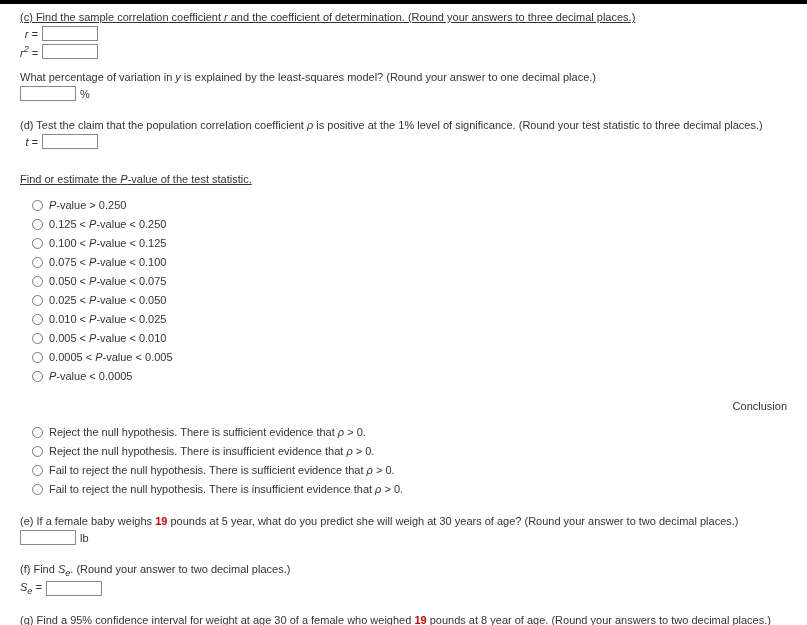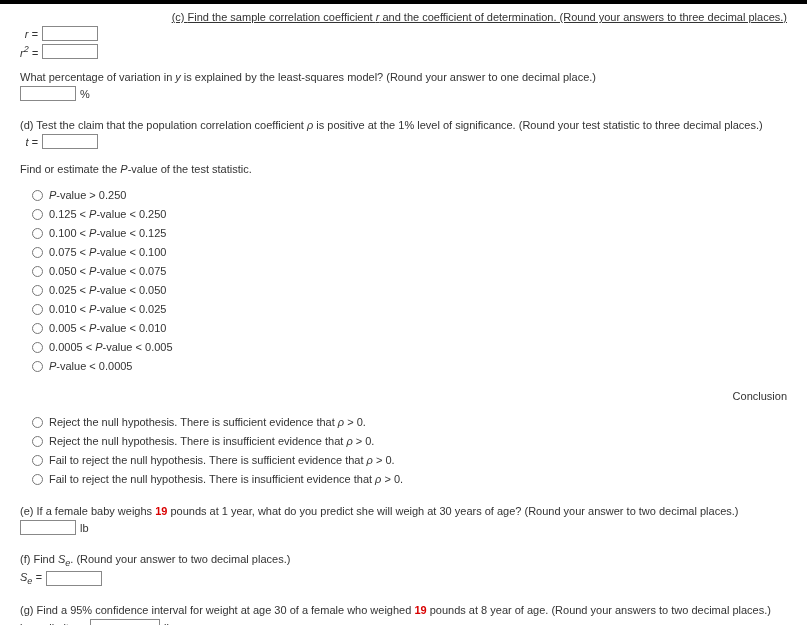--- a/index.html
+++ b/index.html
@@ -62,21 +62,21 @@
   .unit { margin-left: 4px; }
   .limit-row { display: flex; align-items: flex-end; margin: 2px 0; }
   .limit-label { width: 70px; }
 </style>
 </head>
 <body>
 
 <div class="topbar"></div>
 
 <div class="section">
-  <div class="qline" style="text-decoration: underline; text-align: right;">
+  <div class="qline" style="text-decoration: underline;">
     <span>(c) </span><span>Find the sample correlation coefficient </span><span class="ital">r</span><span> and the coefficient of determination. (Round your answers to three decimal places.)</span>
   </div>
   <div class="eq-row">
     <span class="eq-label ital">r =</span>
     <input class="short" type="text" style="">
   </div>
   <div class="eq-row">
     <span class="eq-label">
       <span class="ital">r</span><span class="sup">2</span><span> =</span>
     </span>
@@ -94,21 +94,21 @@
 
 <div class="section">
   <div class="qline">
     <span>(d) Test the claim that the population correlation coefficient </span><span class="ital">ρ</span><span> is positive at the 1% level of significance. (Round your test statistic to three decimal places.)</span>
   </div>
   <div class="eq-row">
     <span class="eq-label ital">t =</span>
     <input class="short" type="text" style="">
   </div>
 
-  <div class="qline" style="margin-top:14px;">
+  <div class="qline" style="margin-top:24px;text-decoration:underline;">
     <span>Find or estimate the </span><span class="ital">P</span><span>-value of the test statistic.</span>
   </div>
   <div class="radio-list">
     <div class="radio-item">
         <input type="radio" name="pv" style="">
         <span><span class="ital">P</span>-value &gt; 0.250</span>
       </div>
     <div class="radio-item">
         <input type="radio" name="pv" style="">
         <span>0.125 &lt; <span class="ital">P</span>-value &lt; 0.250</span>
@@ -163,21 +163,21 @@
       </div>
     <div class="radio-item">
         <input type="radio" name="cc" style="">
         <span>Fail to reject the null hypothesis. There is insufficient evidence that <span class="ital">ρ</span> &gt; 0.</span>
       </div>
   </div>
 </div>
 
 <div class="section">
   <div class="qline">
-    <span>(e) If a female baby weighs </span><span class="bold">19</span><span> pounds at 1 year, what do you predict she will weigh at 30 years of age? (Round your answer to two decimal places.)</span>
+    <span>(e) If a female baby weighs </span><span class="bold">19</span><span> pounds at 5 year, what do you predict she will weigh at 30 years of age? (Round your answer to two decimal places.)</span>
   </div>
   <div class="eq-row">
     <input class="short" type="text" style="">
     <span class="unit">lb</span>
   </div>
 </div>
 
 <div class="section">
   <div class="qline">
     <span>(f) Find </span><span class="ital">S</span><span class="ital sub">e</span><span>. (Round your answer to two decimal places.)</span>

